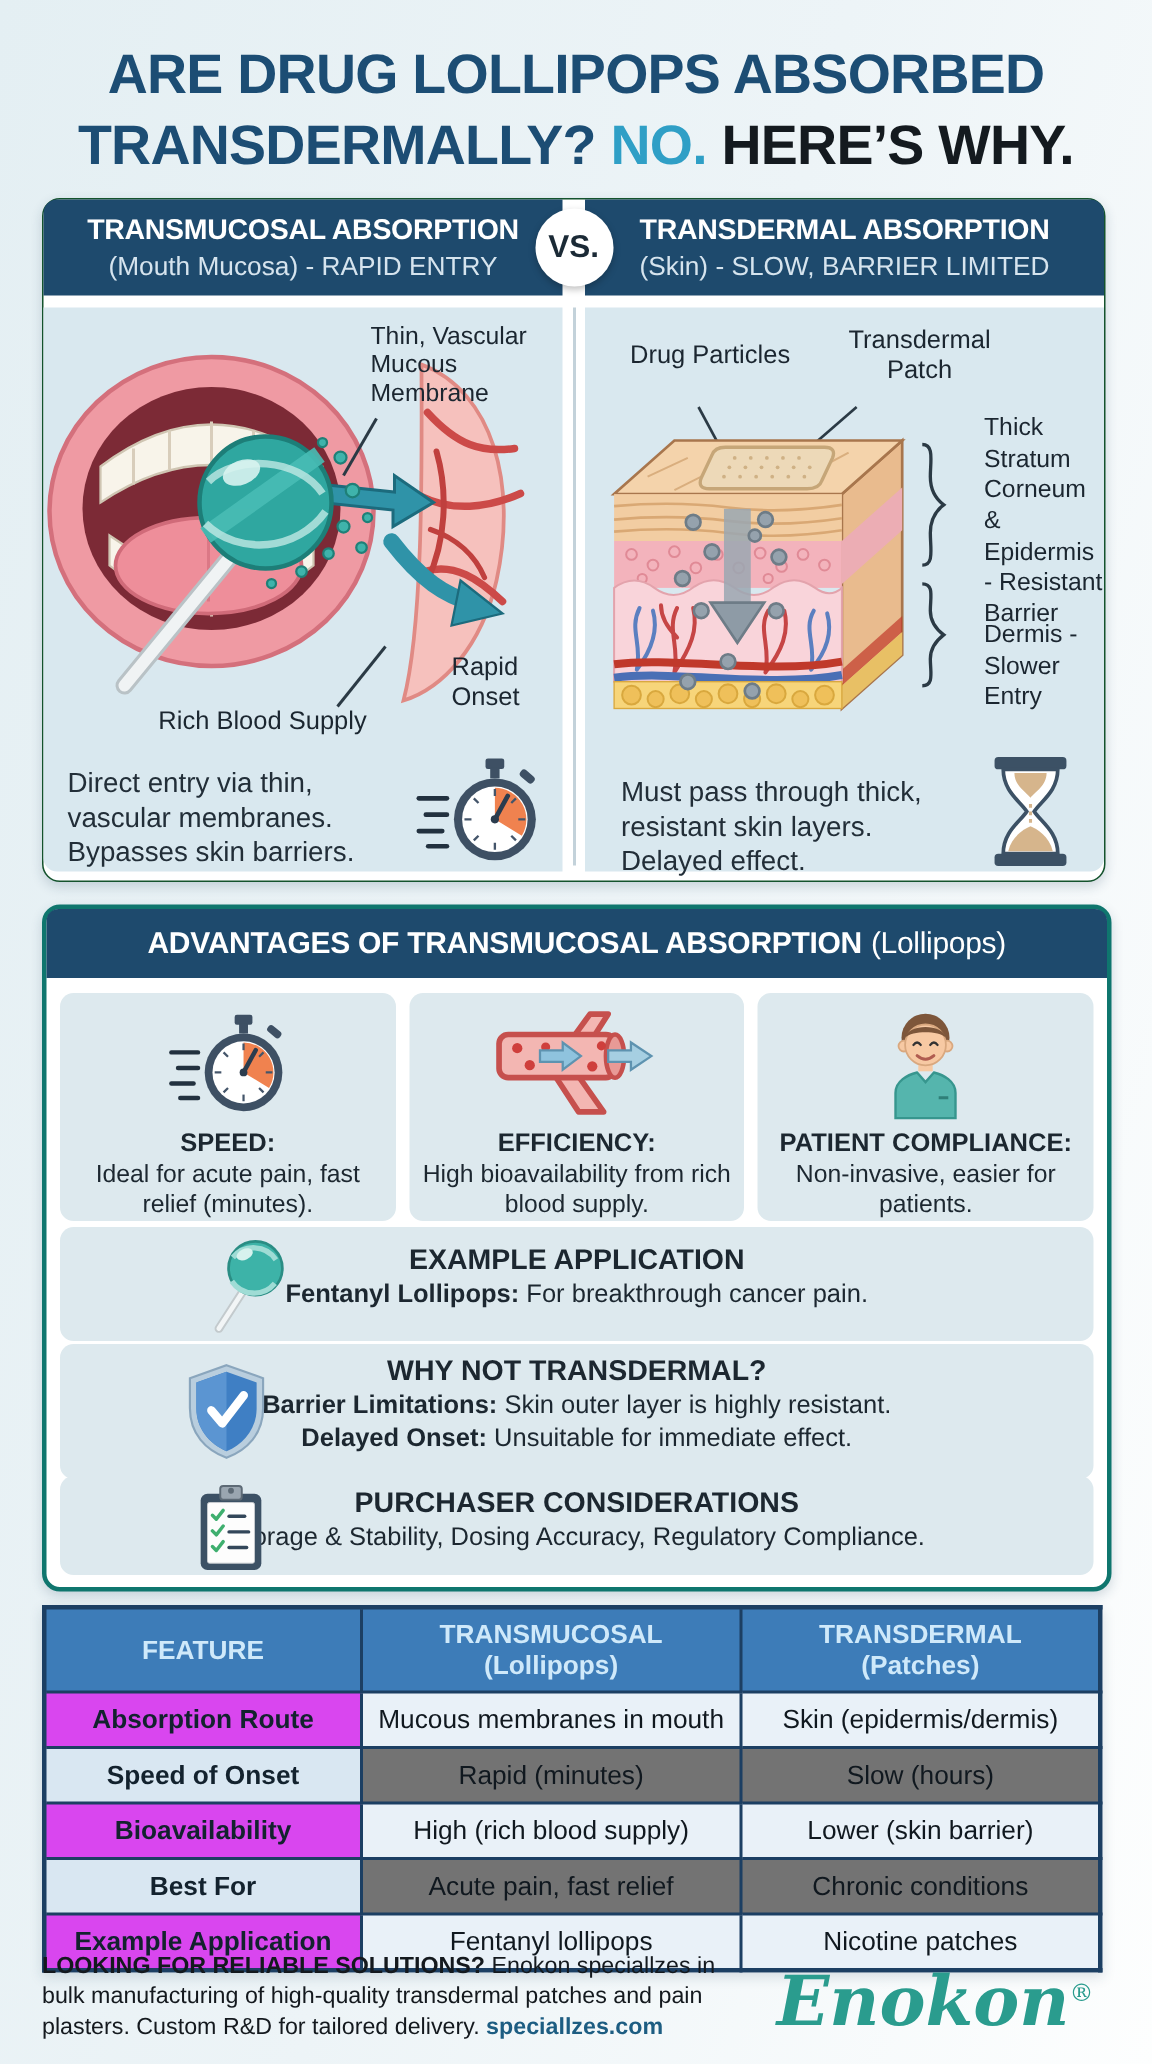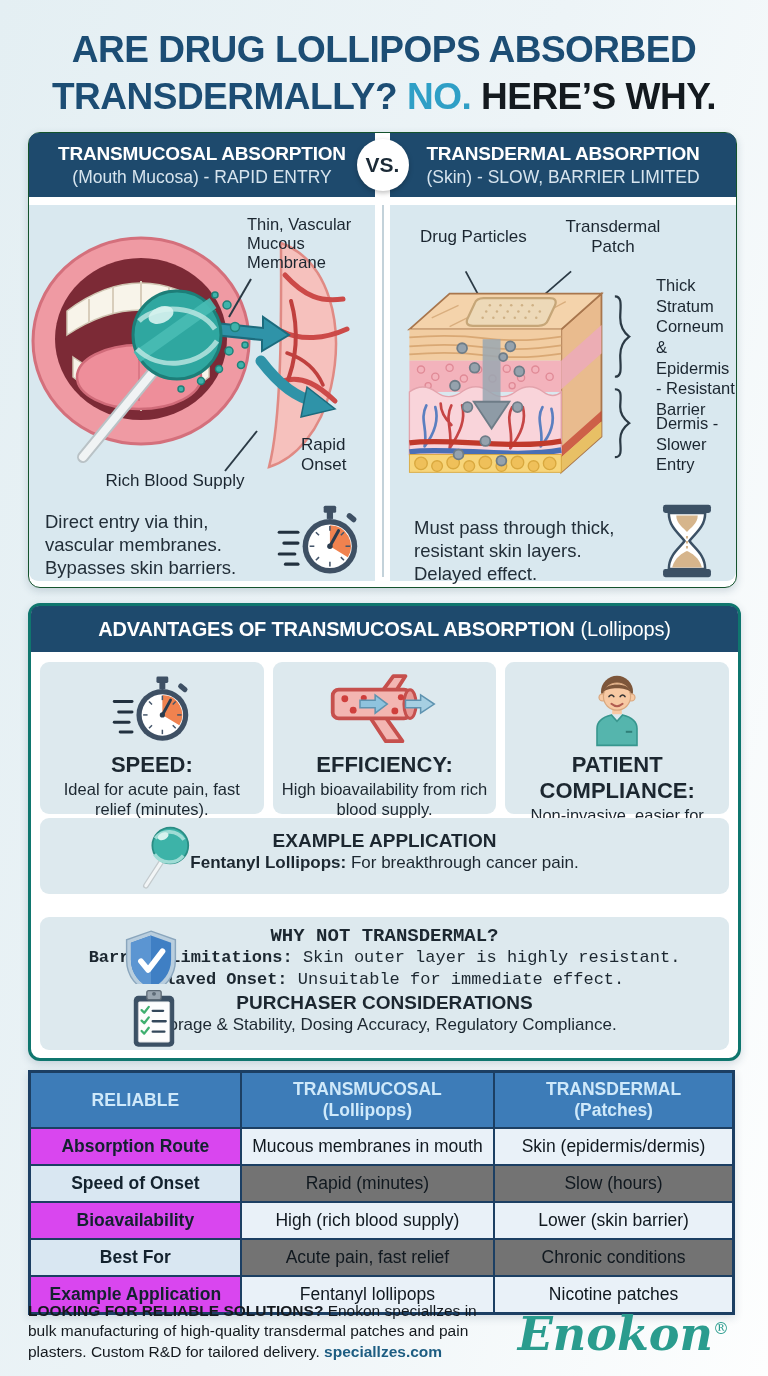--- a/index.html
+++ b/index.html
@@ -36,21 +36,21 @@
   
   .adv{position:absolute;left:28px;top:603px;width:707px;height:452px;background:#ffffff;
     border:3px solid #0f766e;border-radius:12px;box-shadow:0 3px 8px rgba(30,60,90,.18);}
   .adv-head{position:absolute;top:0;left:0;right:0;height:46px;background:#1e4a6d;border-radius:8px 8px 0 0;
     display:flex;align-items:center;justify-content:center;color:#fff;font-size:20px;letter-spacing:-0.2px;}
   .adv-head .bold{font-weight:bold;}
   .adv-head .norm{font-weight:normal;margin-left:6px;}
   .cards{position:absolute;top:56px;left:9px;right:9px;display:flex;gap:9px;}
   .card{flex:1;background:#dde9ee;border-radius:9px;height:146px;text-align:center;padding-top:6px;}
   .card .icon-box{height:82px;display:flex;align-items:center;justify-content:center;}
-  .card-title{font-weight:bold;font-size:22px;margin-top:2px;}
+  .card-title{font-weight:bold;font-size:17px;margin-top:2px;}
   .card-text{font-size:16.5px;line-height:1.2;margin-top:2px;padding:0 8px;}
   .wide-row{position:absolute;left:9px;right:9px;background:#dde9ee;border-radius:9px;text-align:center;}
   .wide-row .row-icon{position:absolute;}
   .row-title{font-weight:bold;font-size:19px;}
   .row-line{font-size:17px;line-height:1.28;}
   .row-line .b{font-weight:bold;}
   
   table.cmp{position:absolute;left:28px;top:1070px;width:707px;border-collapse:collapse;
     border:3px solid #1c3f63;box-shadow:0 3px 8px rgba(30,60,90,.15);}
   table.cmp th,table.cmp td{border:2px solid #1c3f63;text-align:center;vertical-align:middle;}
@@ -380,21 +380,21 @@
       <ellipse cx="32" cy="17" rx="8" ry="5" fill="#d7f2ee" transform="rotate(-25 32 17)"></ellipse>
     </svg>
     <div style="padding-top:12px;">
       <div class="row-title">EXAMPLE APPLICATION</div>
       <div class="row-line">
         <span class="b">Fentanyl Lollipops:</span><span> For breakthrough cancer pain.</span>
       </div>
     </div>
   </div>
 
-  <div class="wide-row" style="top:311px;height:90px;font-family:Liberation Mono, monospace;">
+  <div class="wide-row" style="top:290px;height:90px;">
     <svg class="row-icon" style="left:80px;top:12px;" width="62" height="66" viewBox="0 0 84 92">
       <path d="M42,3 L76,15 L76,43 C76,67 61,82 42,89 C23,82 8,67 8,43 L8,15 Z" fill="#b9cede" stroke="#8aa6bd" stroke-width="2"></path>
       <path d="M42,9 L70,19 L70,43 C70,62 58,76 42,83 C26,76 14,62 14,43 L14,19 Z" fill="#3f7fc4"></path>
       <path d="M42,9 L42,83 C26,76 14,62 14,43 L14,19 Z" fill="#5b95d2"></path>
       <polyline points="28,45 38,57 58,31" stroke="#ffffff" stroke-width="8" fill="none" stroke-linecap="round" stroke-linejoin="round"></polyline>
     </svg>
     <div style="padding-top:8px;">
       <div class="row-title">WHY NOT TRANSDERMAL?</div>
       <div class="row-line">
         <span class="b">Barrier Limitations:</span><span> Skin outer layer is highly resistant.</span>
@@ -433,21 +433,21 @@
 
 <table class="cmp">
   <colgroup>
       <col class="c1">
       <col class="c2">
       <col class="c3">
     </colgroup>
   <tbody>
       <tr>
     <th>
-          <span>RELIABLE</span>
+          <span>FEATURE</span>
         </th>
     <th>
           <span>TRANSMUCOSAL</span>
           <span>(Lollipops)</span>
         </th>
     <th>
           <span>TRANSDERMAL</span>
           <span>(Patches)</span>
         </th>
   </tr>

